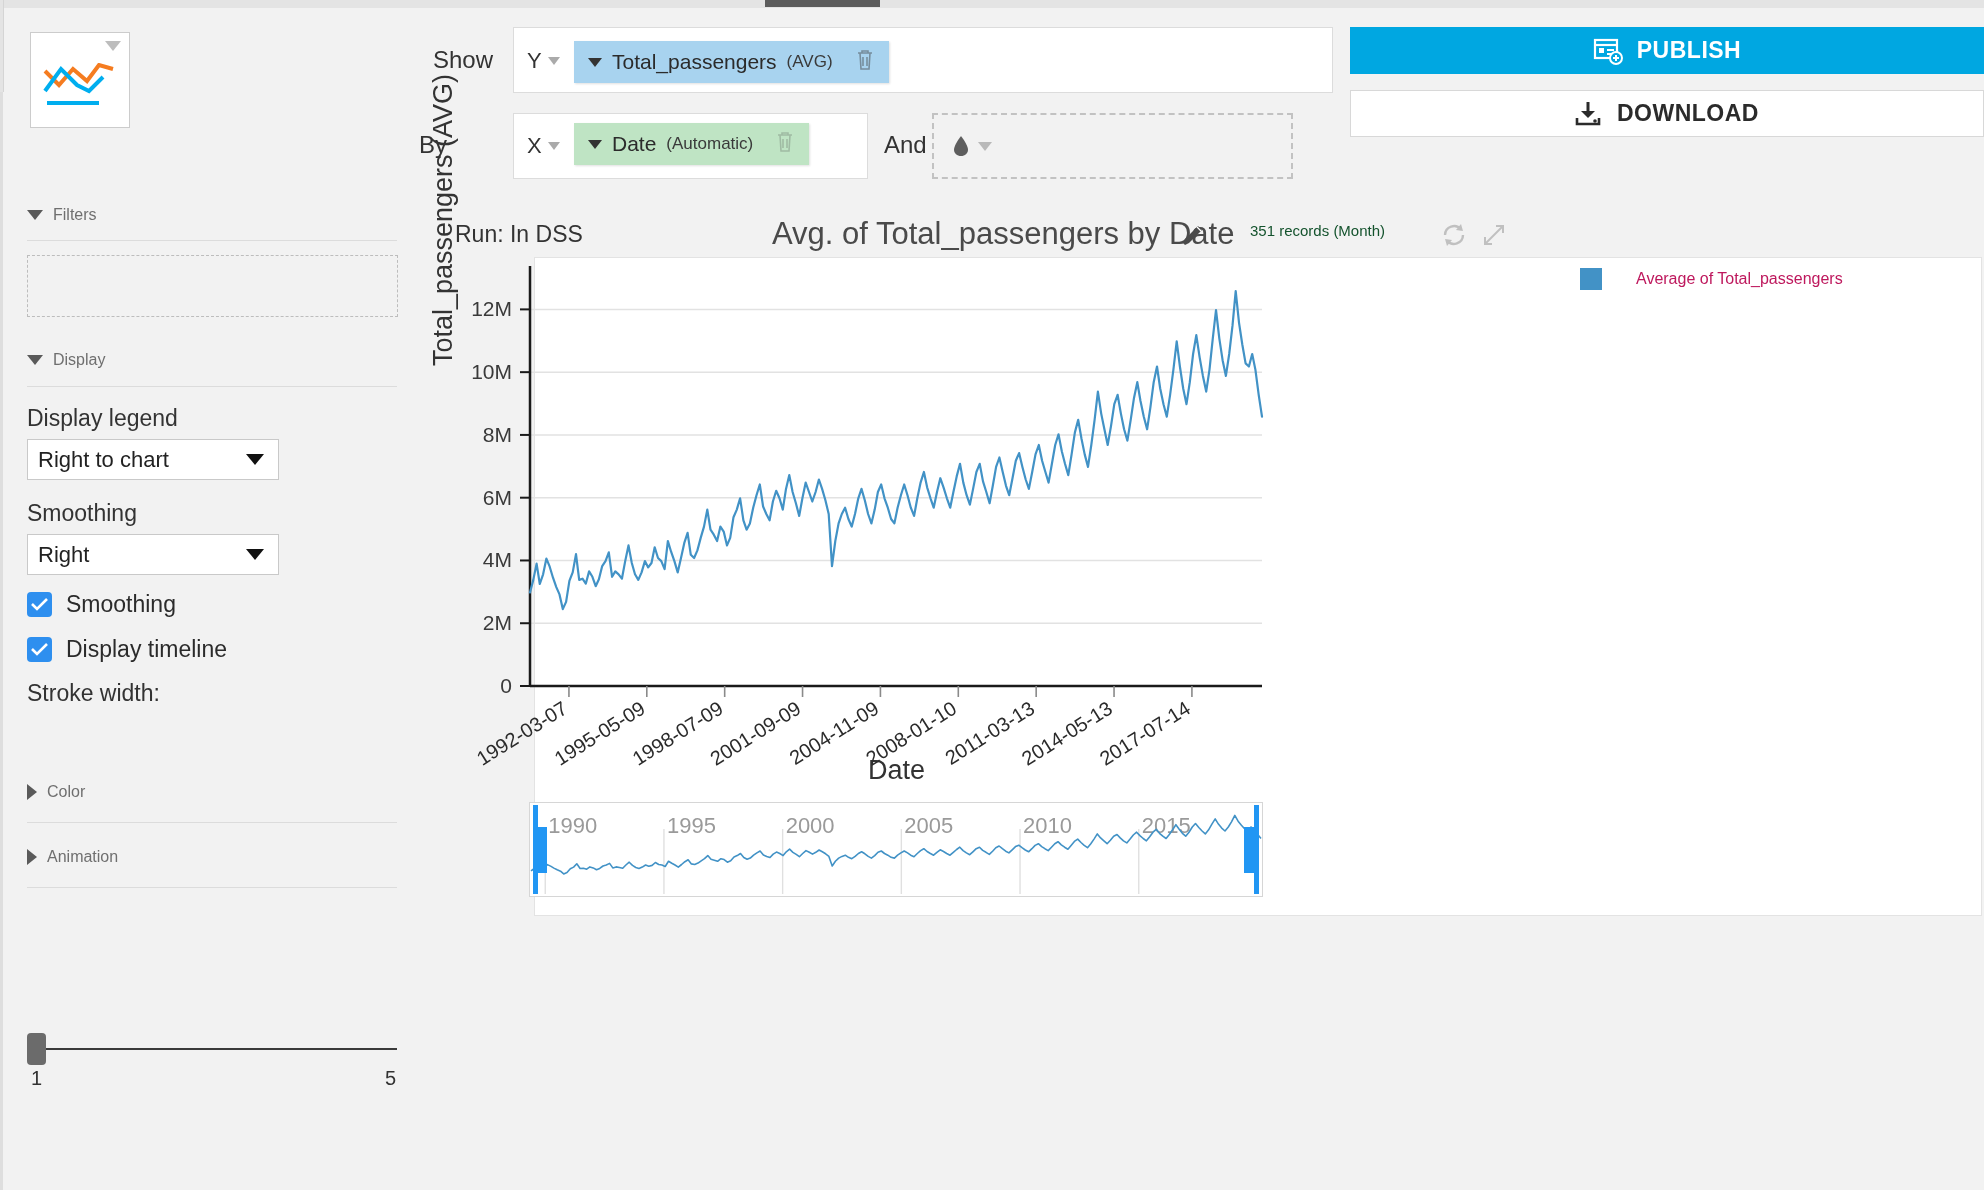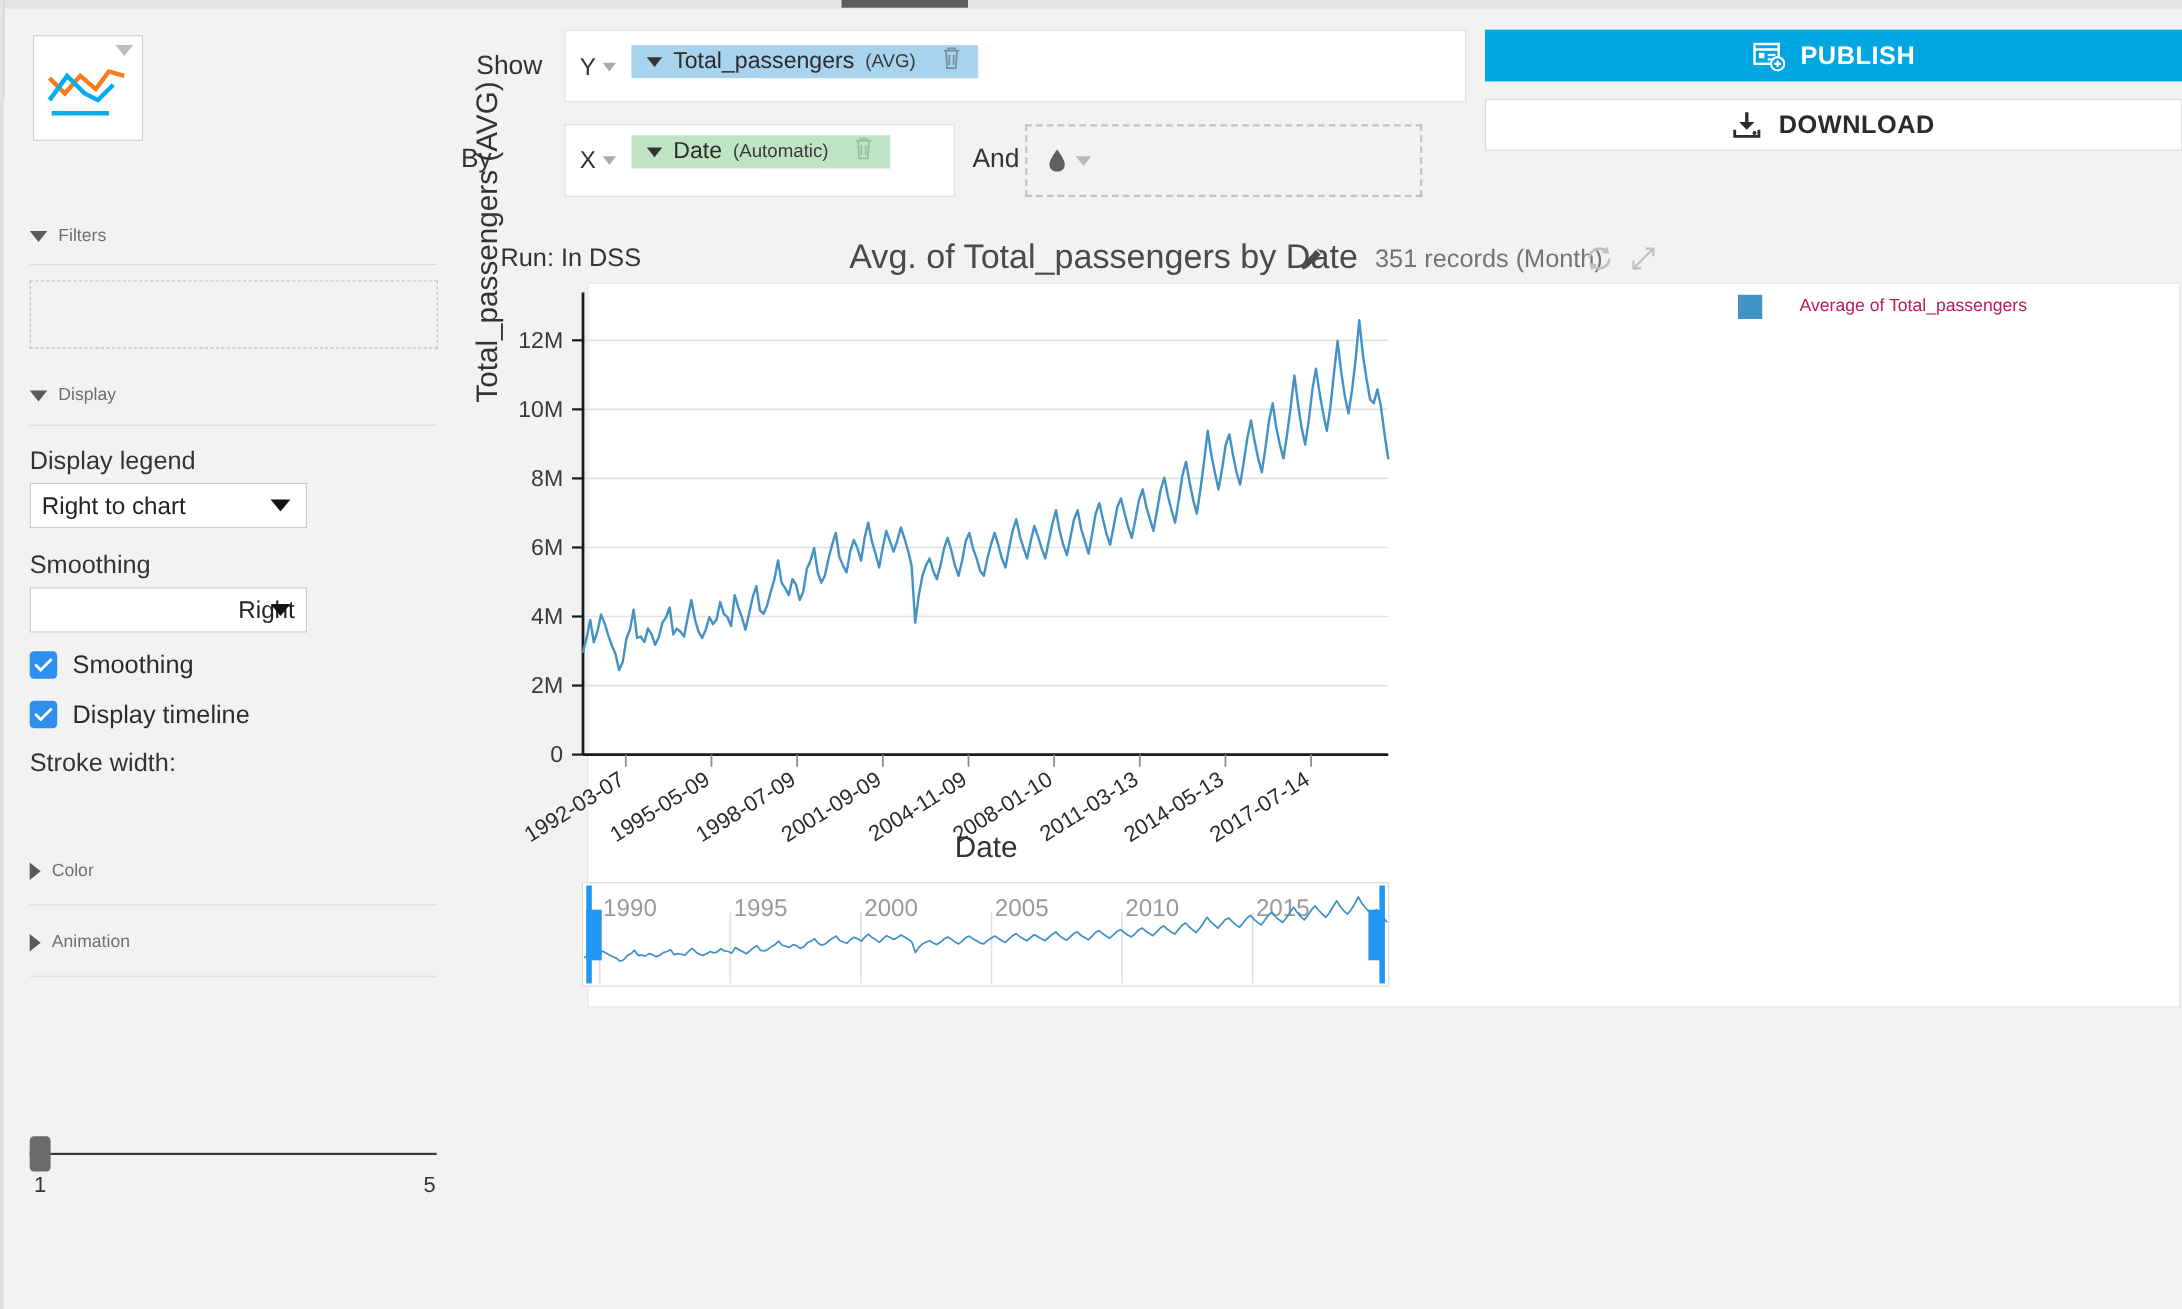--- a/index.html
+++ b/index.html
@@ -39,21 +39,21 @@
   }
   .dz-y { left:513px; top:27px; width:820px; height:66px; }
   .dz-x { left:513px; top:113px; width:355px; height:66px; }
 
   .axsel { position:absolute; display:flex; align-items:center; gap:6px; font-size:22px; color:#333; }
   .axsel .tri { width:0;height:0;border-left:6px solid transparent;border-right:6px solid transparent;border-top:8px solid #aaa; }
   .ax-y { left:527px; top:48px; }
   .ax-x { left:527px; top:133px; }
 
   .pill {
-    position:absolute; height:30px; display:flex; align-items:center; gap:10px;
+    position:absolute; height:42px; display:flex; align-items:center; gap:10px;
     padding:0 14px; font-size:21px; color:#2b2b2b; white-space:nowrap;
     box-shadow:1px 1px 2px rgba(0,0,0,.12);
   }
   .pill .tri { width:0;height:0;border-left:7px solid transparent;border-right:7px solid transparent;border-top:9px solid #333; }
   .pill .agg { font-size:17px; color:#3a3a3a; }
   .pill .trash { margin-left:12px; opacity:.45; }
   .pill-y { left:574px; top:41px; background:#a8d3ef; }
   .pill-x { left:574px; top:123px; background:#bfe4c4; }
 
   .dz-group {
@@ -118,21 +118,21 @@
   
   .card {
     position:absolute; left:534px; top:257px; width:1448px; height:659px;
     background:#fff; border:1px solid #e3e3e3;
   }
   .runlabel { position:absolute; left:455px; top:221px; font-size:23px; color:#333; }
   .charttitle {
     position:absolute; left:772px; top:216px; font-size:31px; color:#4a4a4a;
   }
   .pencil { position:absolute; left:1180px; top:222px; cursor:pointer; }
-  .records { position:absolute; left:1250px; top:222px; font-size:23px; color:#737373; }
+  .records { position:absolute; left:1250px; top:222px; font-size:15px; color:#14532d; }
   .ic-refresh { position:absolute; left:1441px; top:222px; cursor:pointer; }
   .ic-expand  { position:absolute; left:1481px; top:222px; cursor:pointer; }
 
   .legend {
     position:absolute; left:1580px; top:268px; display:flex; align-items:center; gap:10px;
   }
   .legend .swatch { width:22px; height:22px; background:#4292c6; }
   .legend .ltxt { font-size:16px; color:#be185d;margin-left:24px; }
 
   .ylabel {
@@ -256,21 +256,21 @@
   </div>
   <div class="sec-rule" style="top:386px;"></div>
 
   <div class="fld-label" style="left:27px; top:405px;">Display legend</div>
   <div class="select" style="left:27px; top:439px; width:252px;">
     <span>Right to chart</span>
     <span class="caret"></span>
   </div>
 
   <div class="fld-label" style="left:27px; top:500px;">Smoothing</div>
-  <div class="select" style="left:27px; top:534px; width:252px;justify-content:flex-end;">
+  <div class="select" style="left:27px; top:534px; width:252px;">
     <span>Right</span>
     <span class="caret"></span>
   </div>
 
   <div class="chkrow" style="left:27px; top:591px;">
     <span class="chk">
       <svg width="17" height="13" viewBox="0 0 17 13">
           <polyline points="1,6 6,11 16,1" fill="none" stroke="#fff" stroke-width="2.6"></polyline>
         </svg>
     </span>

